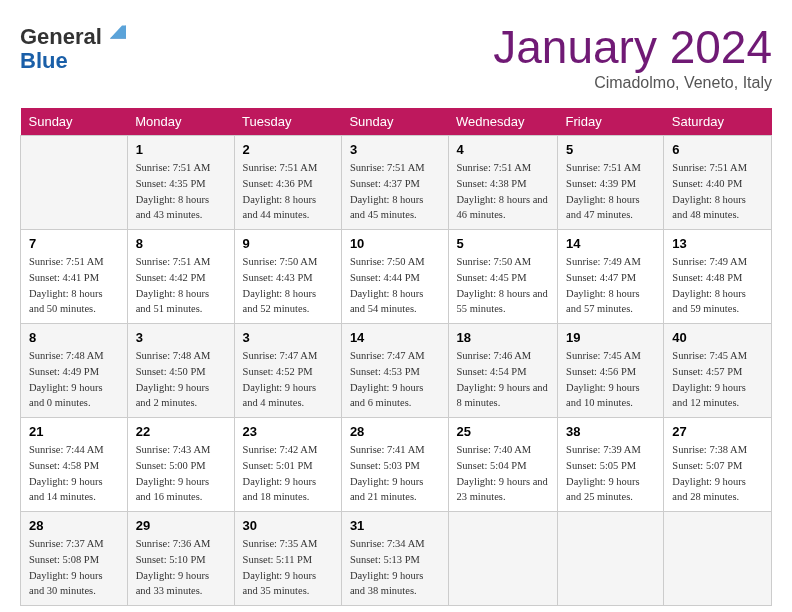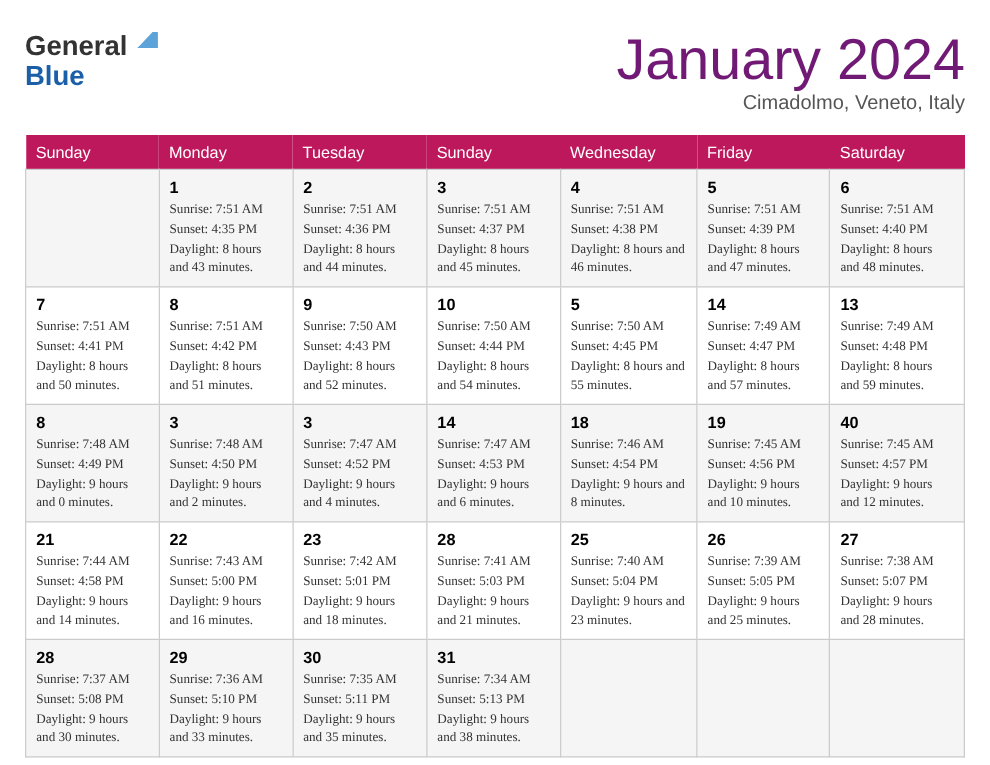--- a/index.html
+++ b/index.html
@@ -222,21 +222,21 @@
         </td>
         <td>
           <span class="day-num">28</span>
           <div class="cell-info">Sunrise: 7:41 AM<br>Sunset: 5:03 PM<br>Daylight: 9 hours and 21 minutes.</div>
         </td>
         <td>
           <span class="day-num">25</span>
           <div class="cell-info">Sunrise: 7:40 AM<br>Sunset: 5:04 PM<br>Daylight: 9 hours and 23 minutes.</div>
         </td>
         <td>
-          <span class="day-num">26</span>
+          <span class="day-num">38</span>
           <div class="cell-info">Sunrise: 7:39 AM<br>Sunset: 5:05 PM<br>Daylight: 9 hours and 25 minutes.</div>
         </td>
         <td>
           <span class="day-num">27</span>
           <div class="cell-info">Sunrise: 7:38 AM<br>Sunset: 5:07 PM<br>Daylight: 9 hours and 28 minutes.</div>
         </td>
       </tr>
       <tr>
         <td>
           <span class="day-num">28</span>

